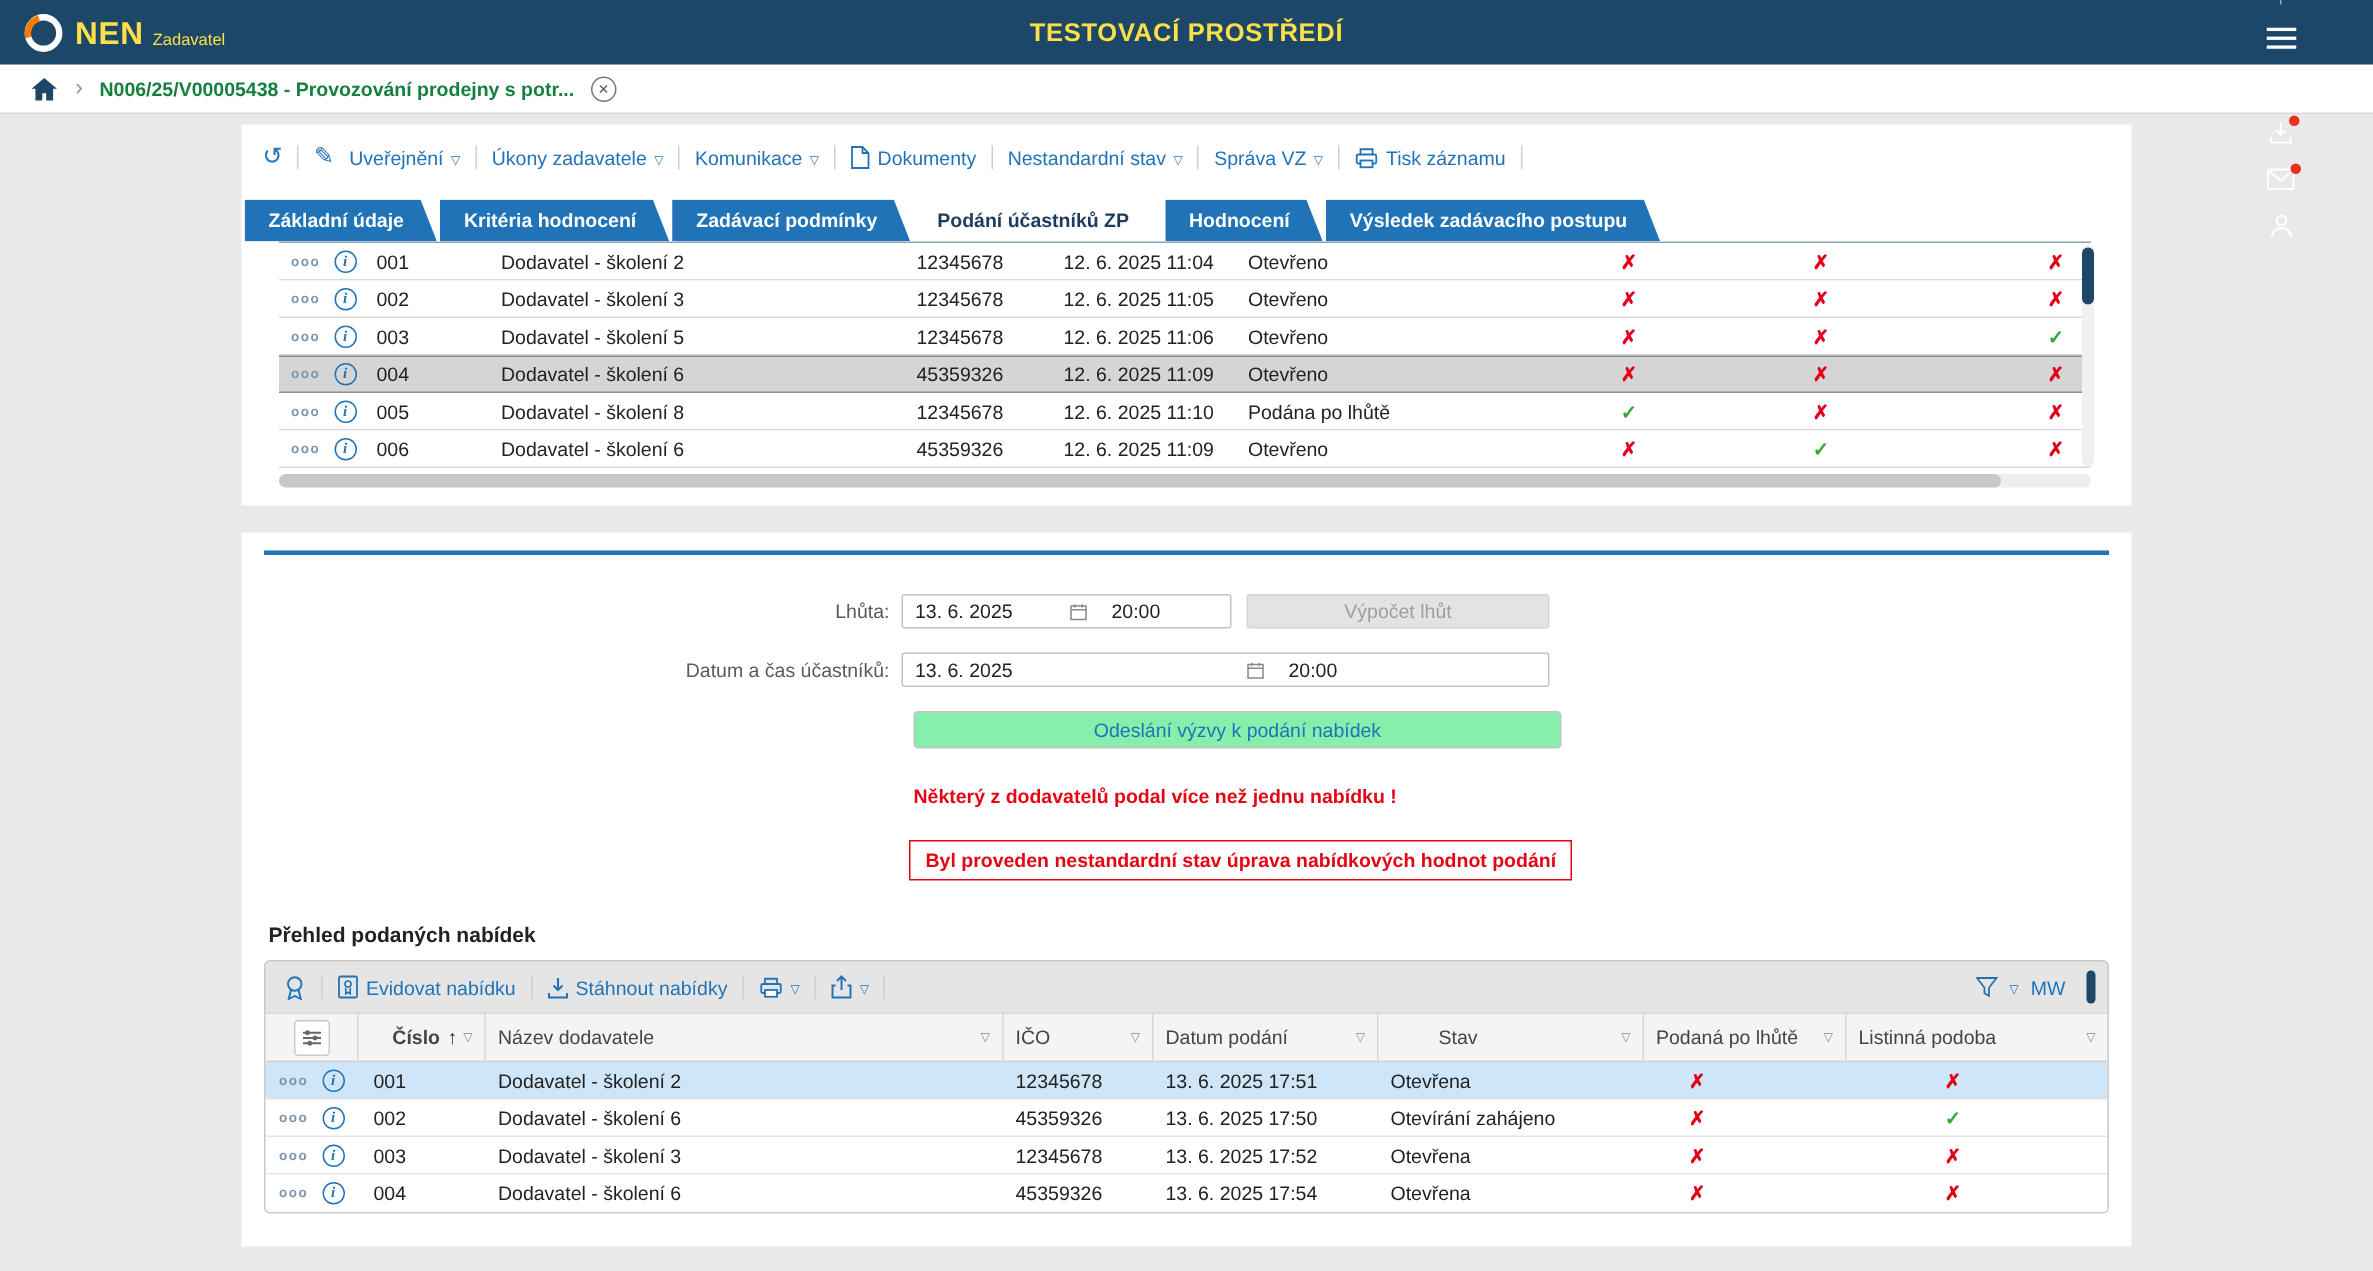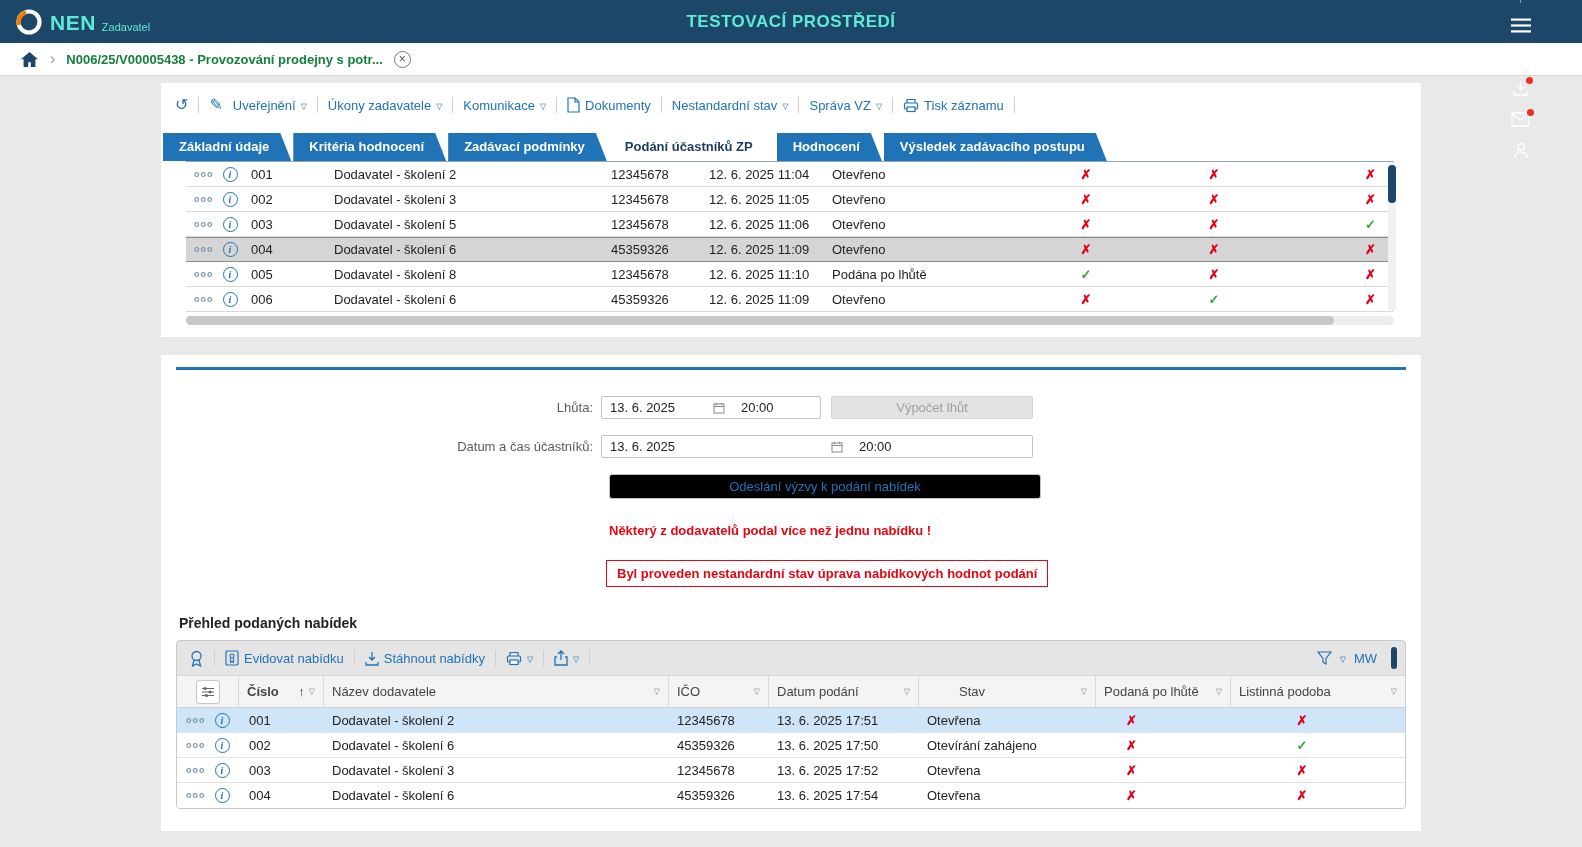--- a/index.html
+++ b/index.html
@@ -4,21 +4,21 @@
 <style>
   * { box-sizing: border-box; margin: 0; padding: 0; }
   body {
     width: 1582px; height: 847px; overflow: hidden;
     background: #e9e9e9;
     font-family: "Liberation Sans", sans-serif;
     font-size: 13px; color: #222;
   }
   
   .app-header {
-    height: 43px; background: #1d4769; color: #5eead4;
+    height: 43px; background: #1d4769; color: #fde047;
     display: flex; align-items: center; position: relative; padding: 0 16px 0 14px; justify-content: space-between;
   }
   .logo-wrap { display: flex; align-items: flex-end; gap: 6px; cursor: pointer; }
   .brand { font-size: 21px; font-weight: bold; letter-spacing: .5px; line-height: 1; padding-bottom: 4px; }
   .brand-sub { font-size: 11px; padding-bottom: 4px; }
   .env-title {
     position: absolute; left: 50%; top: 50%; transform: translate(-50%,-50%);
     font-size: 17px; font-weight: bold; letter-spacing: .5px;
   }
   .header-right { margin-left: auto; display: flex; align-items: center; gap: 15px; flex-direction: column; }
@@ -97,39 +97,39 @@
   .w-220 { width: 220px; }
   .w-432 { width: 432px; }
   .dt-date { flex: 1; display: flex; align-items: center; justify-content: space-between; padding: 0 7px 0 8px; }
   .dt-time { width: 88px; padding-left: 9px; }
   .dt-time-wide { width: 182px; padding-left: 9px; }
   .btn-disabled {
     width: 202px; height: 23px; margin-left: 10px; background: #e3e3e3; border: 1px solid #d5d5d5;
     border-radius: 2px; color: #9f9f9f; text-align: center; line-height: 21px; cursor: default;
   }
   .btn-outline {
-    margin-left: 433px; width: 432px; height: 25px; background: #000000; border: 1px solid #c3c3c3;
+    margin-left: 433px; width: 432px; height: 25px; background: #86efac; border: 1px solid #c3c3c3;
     border-radius: 3px; color: #2173b8; text-align: center; line-height: 23px; cursor: pointer; margin-bottom: 4px;
   }
   .warn-text { margin: 24px 0 0 433px; color: #e30613; font-weight: bold; }
   .warn-box {
     display: inline-block; margin: 22px 0 0 430px; border: 1px solid #e30613;
     color: #e30613; font-weight: bold; padding: 5px 10px;
   }
   .subsection-title { font-size: 14px; font-weight: bold; color: #222; margin: 28px 3px 9px; }
   
   .opanel { border: 1px solid #c9c9c9; border-radius: 4px; background: #e5e5e5; overflow: hidden; }
   .opanel-toolbar { height: 34px; display: flex; align-items: center; gap: 10px; padding: 0 8px 0 12px; color: #2173b8; }
   .ot-right { margin-left: auto; display: flex; align-items: center; gap: 8px; }
   .mw-label { color: #2173b8; }
   .mini-vscroll { width: 6px; height: 22px; background: #1d4769; border-radius: 3px; margin-left: 6px; }
   .ohead { display: flex; height: 33px; align-items: center; background: #f4f4f4; border-top: 1px solid #d8d8d8; border-bottom: 1px solid #cfcfcf; color: #444; }
   .hcell { display: flex; align-items: center; justify-content: space-between; padding: 0 8px; height: 100%; border-right: 1px solid #d8d8d8; }
   .hc-icons { width: 62px; justify-content: center; }
-  .hc-num { width: 85px; }
+  .hc-num { width: 85px; justify-content: flex-end; }
   .hc-name { width: 345px; }
   .hc-ico { width: 100px; }
   .hc-date { width: 150px; }
   .hc-stav { width: 145px; margin-left: 32px; }
   .hc-late { width: 135px; }
   .hc-paper { flex: 1; border-right: none; gap: 32px; }
   .hlabel { white-space: nowrap; }
   .hc-num .hlabel { font-weight: bold; }
   .fcaret { font-size: 8px; color: #888; }
   .sort-arrow { font-weight: bold; color: #333; margin: 0 4px 0 5px; }

